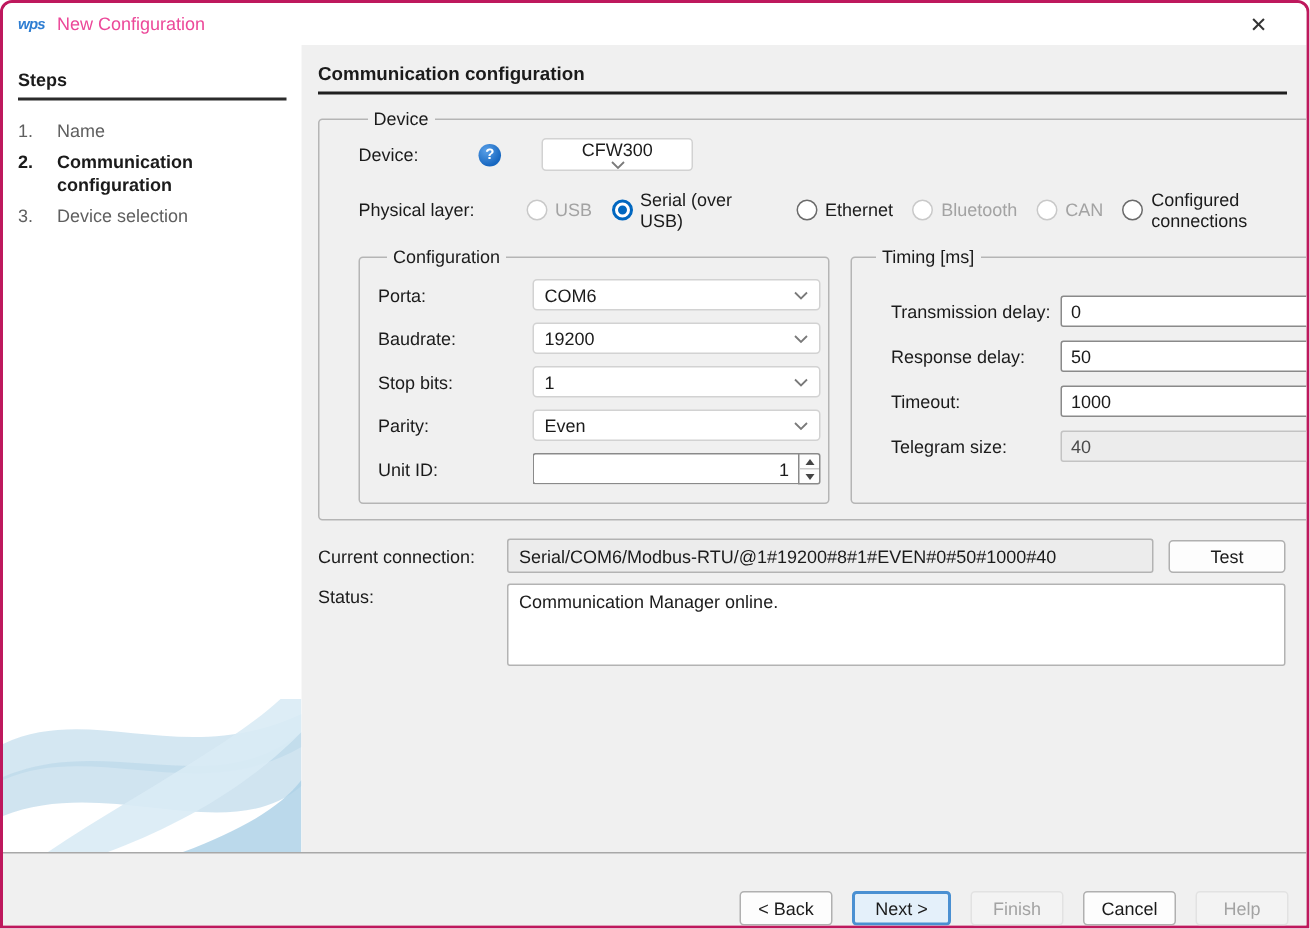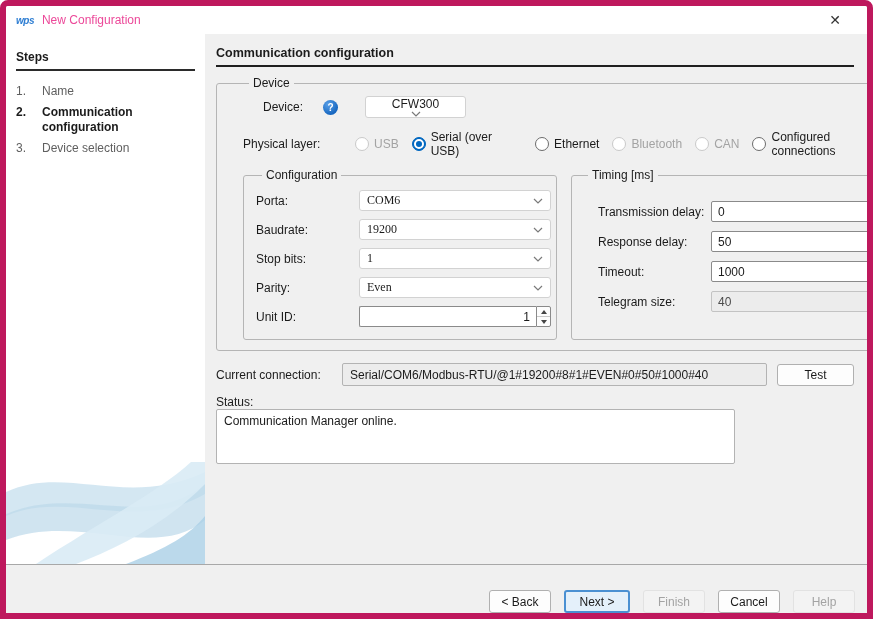--- a/index.html
+++ b/index.html
@@ -1,19 +1,19 @@
 <!DOCTYPE html>
 <html><head>
 <meta charset="utf-8">
 <style>
   * { box-sizing: border-box; margin: 0; padding: 0; }
   html,body { width: 873px; height: 619px; }
   body { font-family: "Liberation Sans", sans-serif; font-size: 12px; color: #1b1b1b; background:#fff; }
 
-  .window { width: 873px; height: 619px; border: 6px solid #be185d; border-radius: 8px 8px 0 0; overflow: hidden; display: flex; flex-direction: column; background:#f0f0f0; }
+  .window { width: 873px; height: 619px; border: 2px solid #be185d; border-radius: 8px 8px 0 0; overflow: hidden; display: flex; flex-direction: column; background:#f0f0f0; }
 
   
   .titlebar { height: 28px; background: #ffffff; display: flex; align-items: center; padding: 0 10px; flex: 0 0 auto; }
   .app-icon { color: #2d7dd2; font-weight: bold; font-style: italic; font-size: 10px; letter-spacing: -0.5px; margin-right: 8px; }
   .win-title { font-size: 12px; color: #ec4899; }
   .close-btn { margin-left: auto; margin-right: 10px; font-size: 14px; color: #333; width: 24px; text-align: center; cursor: default; }
 
   
   .body-row { flex: 1 1 auto; display: flex; min-height: 0; }
 
@@ -38,21 +38,21 @@
   
   .grp-comm { margin-top: 13px; padding: 2px 0 9px 26px; }
   .grp-comm .row { margin-top: 6px; }
   .grp-comm .lbl { width: 98px; }
   .txt-input { height: 22px; background: #fff; border: 1px solid #8a8a8a; border-radius: 2px; padding: 0 6px; font: 12px "Liberation Sans", sans-serif; color: #1b1b1b; }
   .w-host { width: 163px; }
 
   
   .grp-device { margin-top: 9px; padding: 0 12px 10px 26px; }
   .dev-row { margin-top: 6px; }
-  .dev-row .lbl { width: 80px; text-align: center; }
+  .dev-row .lbl { width: 80px; }
   .help-icon { width: 15px; height: 15px; border-radius: 50%; background: radial-gradient(circle at 35% 30%, #5aa0e8, #1767c0 70%); color: #fff; font-weight: bold; font-size: 10px; line-height: 15px; text-align: center; display: inline-block; margin-right: 27px; }
   .combo { height: 22px; background: #fff; border: 1px solid #d2d2d2; border-radius: 3px; display: flex; align-items: center; padding: 0 7px; color: #1b1b1b; }
   .combo .combo-val { flex: 1; }
   .combo-dev { width: 101px; flex-direction: column; }
   .chev { flex: 0 0 auto; display: inline-flex; }
 
   .phys-row { margin-top: 12px; }
   .phys-row .lbl { width: 112px; }
   .radio-opt { display: flex; align-items: center; margin-right: 13px; }
   .radio-opt:last-child { margin-right: 0; }
@@ -60,41 +60,41 @@
   .radio.r-enabled { border: 1px solid #6b6b6b; }
   .radio.r-disabled { border: 1px solid #c9c9c9; }
   .radio.r-selected { border: 1px solid #0067c0; background: #0067c0; }
   .radio.r-selected::after { content: ""; position: absolute; inset: 1px; border-radius: 50%; border: 2px solid #fff; background: #0067c0; }
   .r-dis-label { color: #a3a3a3; }
 
   .sub-cols { display: flex; margin-top: 10px; align-items: stretch; }
   .grp-config { width: 312px; padding: 0 5px 12px 12px; }
   .grp-config .row { margin-top: 8px; }
   .grp-config .lbl { width: 103px; }
-  .combo-cfg { width: 192px; height: 21px; font-family: Liberation Serif, serif; }
+  .combo-cfg { width: 192px; height: 21px; }
   .spin-wrap { width: 192px; height: 21px; display: flex; }
   .spin-input { flex: 1; height: 21px; text-align: right; border-right: none; border-radius: 2px 0 0 2px; }
   .spinner { width: 15px; display: flex; flex-direction: column; border: 1px solid #8a8a8a; border-radius: 0 2px 2px 0; background: #fdfdfd; }
   .spin-btn { flex: 1; display: flex; align-items: center; justify-content: center; }
   .spin-btn + .spin-btn { border-top: 1px solid #c9c9c9; }
   .tri-up { width: 0; height: 0; border-left: 3px solid transparent; border-right: 3px solid transparent; border-bottom: 4px solid #444; }
   .tri-down { width: 0; height: 0; border-left: 3px solid transparent; border-right: 3px solid transparent; border-top: 4px solid #444; }
 
   .grp-timing { width: 306px; margin-left: 14px; padding: 10px 10px 12px 10px; }
   .grp-timing .row { margin-top: 9px; margin-left: 16px; }
   .grp-timing .lbl { width: 113px; }
   .w-time { width: 173px; height: 21px; }
   .txt-disabled { background: #ececec; border-color: #c3c3c3; color: #4b4b4b; }
 
   
   .conn-row { margin-top: 12px; }
   .conn-row .lbl, .status-row .lbl { width: 126px; }
   .conn-field { width: 431px; height: 23px; background: #ececec; border: 1px solid #b3b3b3; border-radius: 2px; display: flex; align-items: center; padding: 0 7px; color: #1b1b1b; overflow: hidden; white-space: nowrap; }
   .test-btn { margin-left: 10px; width: 78px; height: 22px; background: #fdfdfd; border: 1px solid #b0b0b0; border-radius: 3px; font: 12px "Liberation Sans", sans-serif; color: #1b1b1b; }
-  .status-row { margin-top: 7px; align-items: flex-start; flex-direction: column; }
+  .status-row { margin-top: 7px; align-items: flex-start; }
   .status-row .lbl { margin-top: 2px; }
   .status-area { width: 519px; height: 55px; background: #fff; border: 1px solid #b3b3b3; border-radius: 2px; padding: 4px 7px; font: 12px "Liberation Sans", sans-serif; color: #1b1b1b; resize: none; }
 
   
   .footer { height: 49px; flex: 0 0 auto; background: #f0f0f0; border-top: 1px solid #a8a8a8; display: flex; align-items: flex-end; justify-content: flex-end; padding-right: 12px; }
   .f-btn { min-width: 62px; height: 23px; margin-left: 13px; background: #fdfdfd; border: 1px solid #b0b0b0; border-radius: 3px; font: 12px "Liberation Sans", sans-serif; color: #1b1b1b; padding: 0 8px; }
   .f-btn.b-default { background: #e4f0fa; border: 2px solid #4a90d2; min-width: 66px; }
   .f-btn.b-disabled { background: #f3f3f3; border-color: #e2e2e2; color: #a3a3a3; }
 </style>
 </head>

